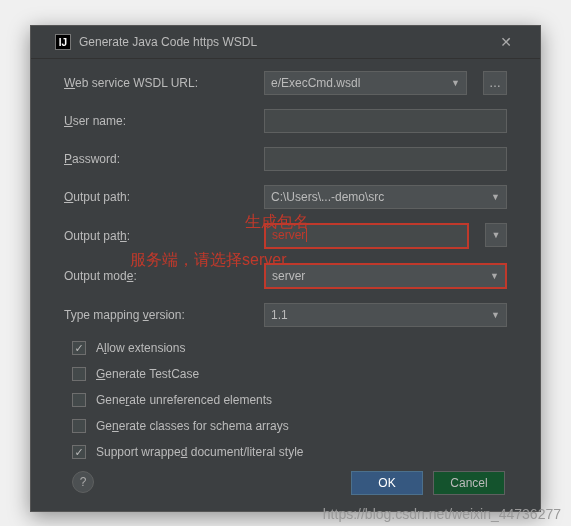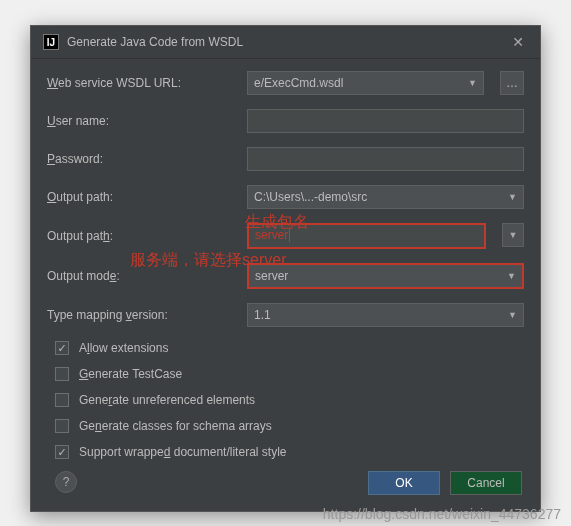--- a/index.html
+++ b/index.html
@@ -1,22 +1,22 @@
 <!DOCTYPE html>
 <html><head>
 <meta charset="utf-8">
 <style>
 * { box-sizing: border-box; margin: 0; padding: 0; }
 body { background: #f0f0f0; font-family: Arial, sans-serif; width: 571px; height: 526px; position: relative; padding: 25px 30px; }
 .dialog { background: #3c3f41; border: 1px solid #555; box-shadow: 0 5px 20px rgba(0,0,0,0.4); color: #bbbbbb; font-size: 12px; }
-.titlebar { display: flex; align-items: center; padding: 8px 12px; border-bottom: 1px solid #323232; }
+.titlebar { display: flex; align-items: center; padding: 8px 24px; border-bottom: 1px solid #323232; }
 .title-icon { width: 16px; height: 16px; background: #000; color: #fff; font-size: 10px; font-weight: bold; text-align: center; line-height: 16px; border: 1px solid #777; margin-right: 8px; }
 .title-text { flex: 1; color: #bbbbbb; }
 .close-btn { color: #aaa; font-size: 14px; cursor: pointer; padding: 0 4px; }
-.content { padding: 12px 16px 16px; }
+.content { padding: 12px 33px 16px; }
 .row { display: flex; align-items: center; margin-bottom: 14px; min-height: 24px; }
 .label { flex: 0 0 200px; color: #bbbbbb; }
 .label u { text-decoration: underline; }
 .field-area { flex: 1; display: flex; gap: 16px; }
 .input { background: #45494a; border: 1px solid #5e6060; color: #bbbbbb; padding: 4px 6px; height: 24px; flex: 1; font-size: 12px; }
 .input-highlight { background: #45494a; border: 2px solid #c0392b; color: #c0392b; padding: 3px 6px; height: 26px; flex: 1; font-size: 12px; }
 .drop-btn { background: #4c5052; border: 1px solid #5e6060; color: #aaa; width: 22px; height: 24px; display: flex; align-items: center; justify-content: center; cursor: pointer; font-size: 9px; }
 .ellipsis-btn { background: #4c5052; border: 1px solid #5e6060; color: #bbb; width: 24px; height: 24px; display: flex; align-items: center; justify-content: center; cursor: pointer; }
 .combo { background: #4c5052; border: 1px solid #5e6060; color: #bbbbbb; padding: 0 6px; height: 24px; flex: 1; display: flex; align-items: center; justify-content: space-between; cursor: pointer; font-size: 12px; }
 .combo-highlight { background: #4c5052; border: 2px solid #c0392b; color: #bbbbbb; padding: 0 6px; height: 26px; flex: 1; display: flex; align-items: center; justify-content: space-between; cursor: pointer; font-size: 12px; }
@@ -33,21 +33,21 @@
 .annotation2 { position: absolute; color: #c0392b; font-size: 16px; font-weight: normal; left: 130px; top: 250px; pointer-events: none; }
 .watermark { position: absolute; bottom: 4px; right: 10px; color: #999; font-size: 14px; }
 .cursor { border-right: 1px solid #c0392b; padding-right: 1px; }
 </style>
 </head>
 <body>
 
 <div class="dialog">
   <div class="titlebar">
     <div class="title-icon">IJ</div>
-    <div class="title-text">Generate Java Code from WSDL</div>
+    <div class="title-text">Generate Java Code https WSDL</div>
     <div class="close-btn">✕</div>
   </div>
   <div class="content">
 
     <div class="row">
       <div class="label"><u>W</u>eb service WSDL URL:</div>
       <div class="field-area">
         <div class="combo">
           <span>e/ExecCmd.wsdl</span>
           <span class="arrow">▼</span>

